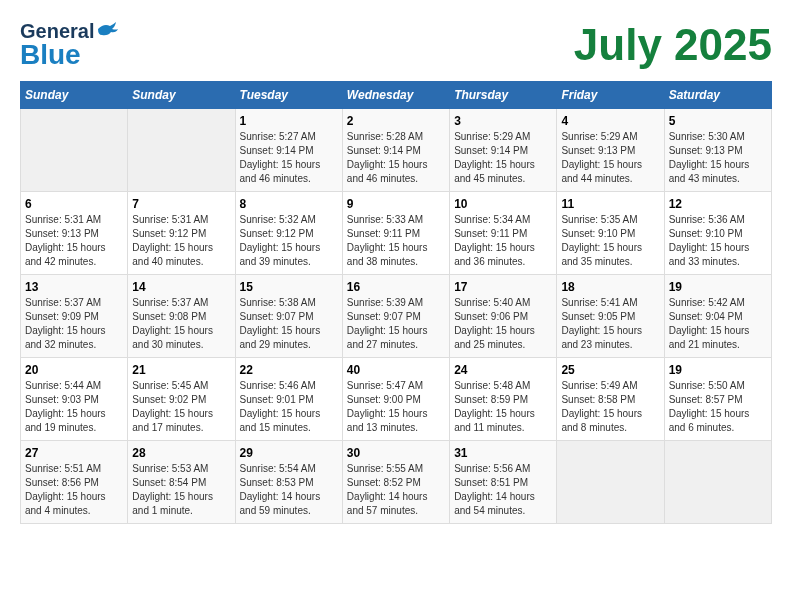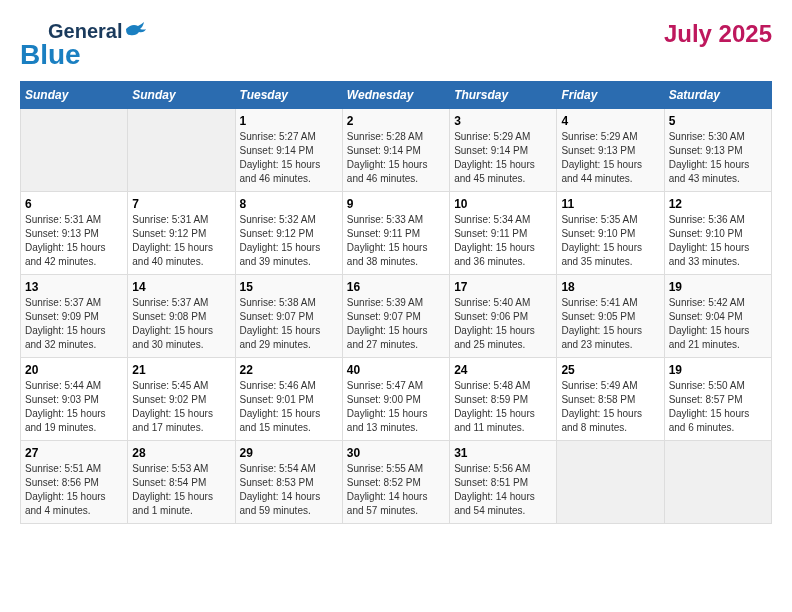--- a/index.html
+++ b/index.html
@@ -18,23 +18,23 @@
     }
     .logo {
       display: flex;
       flex-direction: column;
       align-items: flex-start;
     }
     .title-area {
       text-align: right;
     }
     .month-title {
-      font-size: 24px;
-      font-weight: bold;
-      color: #be185d;
+      font-size: 44px;
+      font-weight: bold;
+      color: #15803d;
     }
     .location-title {
       font-size: 16px;
       color: #333;
       font-weight: bold;
     }
     table {
       width: 100%;
       border-collapse: collapse;
       font-size: 11px;
@@ -79,21 +79,21 @@
     }
     .empty-cell {
       background: #f0f0f0;
     }
   </style>
 </head>
 <body>
 
 <div class="header-area">
   <div class="logo">
-    <div style="display:flex; align-items:center;margin-left:28px;">
+    <div style="display:flex; align-items:center;">
       <span style="font-size:20px; font-weight:bold; color:#1a3a5c;">General</span>
       <svg width="22" height="18" viewBox="0 0 22 18" style="margin-left:2px; margin-top:-4px;">
         <path d="M2,8 Q8,2 14,5 Q18,3 20,1 Q19,6 16,8 Q20,9 22,8 Q20,12 15,11 Q12,15 6,14 Q2,14 2,8Z" fill="#1a7fc1"></path>
       </svg>
     </div>
     <span style="font-size:28px; font-weight:bold; color:#1a7fc1; margin-top:-4px;">Blue</span>
   </div>
   <div class="title-area">
     <div class="month-title">July 2025</div>
   </div>

